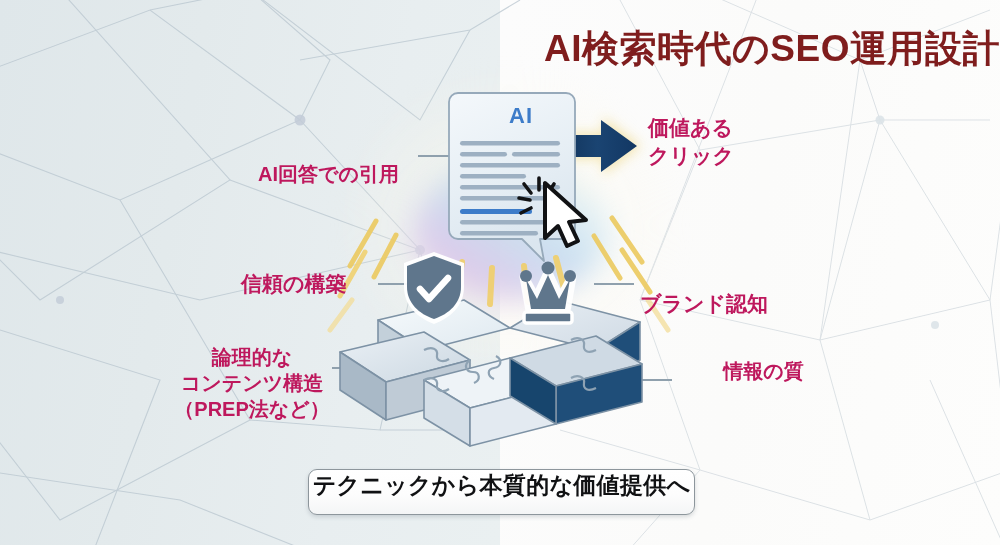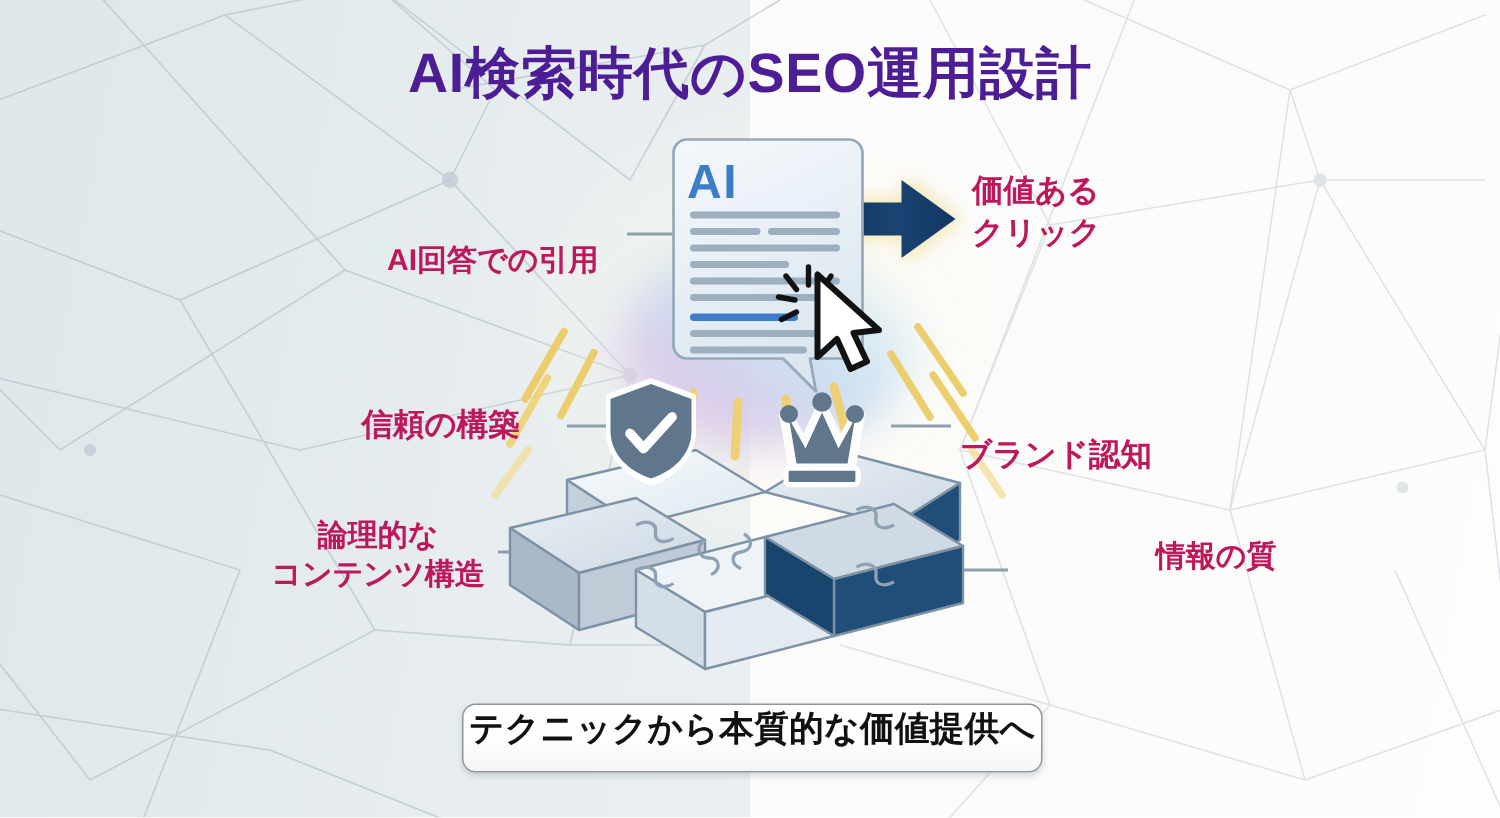--- a/index.html
+++ b/index.html
@@ -19,34 +19,34 @@
   .bg-net{position:absolute;inset:0;}
   .bg-glow-center{position:absolute;left:330px;top:60px;width:360px;height:300px;
     background:radial-gradient(ellipse at 50% 55%,
       rgba(255,240,200,0.55) 0%,
       rgba(255,250,235,0.30) 38%,
       rgba(255,255,255,0) 70%);
     filter:blur(6px);pointer-events:none;}
 
   
   .title{
-    position:absolute;left:0;right:0;top:24px;text-align:center;
-    font-size:37px;font-weight:700;color:#4c1d95;letter-spacing:0.5px;
+    position:absolute;left:0;right:0;top:24px;text-align:right;
+    font-size:37px;font-weight:700;color:#7f1d1d;letter-spacing:0.5px;
     font-family:"Liberation Sans","DejaVu Sans",sans-serif;
     white-space:nowrap;
   }
 
   
   .lbl{position:absolute;font-weight:700;color:#be185d;line-height:1.25;white-space:nowrap;}
   .lbl-ai-citation{left:258px;top:142px;font-size:20px;margin-top:20px;}
   .lbl-value-click{left:648px;top:114px;font-size:21px;line-height:1.32;}
   .lbl-trust{left:241px;top:271px;font-size:21px;}
   .lbl-brand{left:640px;top:271px;font-size:21px;margin-top:20px;}
   .lbl-logical{left:172px;top:344px;font-size:20px;line-height:1.30;text-align:center;width:160px;}
-  .lbl-quality{left:676px;top:358px;font-size:20px;line-height:1.30;text-align:right;width:175px;}
+  .lbl-quality{left:676px;top:358px;font-size:20px;line-height:1.30;text-align:center;width:175px;}
 
   
   .banner{
     position:absolute;left:308px;top:469px;width:385px;height:44px;
     border:1.6px solid #8d969c;border-radius:9px;
     background:linear-gradient(180deg,#ffffff 0%,#fdfdfd 55%,#f4f5f6 100%);
     box-shadow:0 2px 4px rgba(80,95,110,0.22);
     display:flex;justify-content:center;
   }
   .banner span{font-size:23px;font-weight:700;color:#101113;white-space:nowrap;letter-spacing:0.3px;}
@@ -286,26 +286,27 @@
     <div>クリック</div>
   </div>
 
   <div class="lbl lbl-trust">信頼の構築</div>
 
   <div class="lbl lbl-brand">ブランド認知</div>
 
   <div class="lbl lbl-logical">
     <div>論理的な</div>
     <div>コンテンツ構造</div>
+    <div>（PREP法など）</div>
   </div>
 
   <div class="lbl lbl-quality">
     <div>情報の質</div>
   </div>
 
-  <div style="position:absolute;left:458px;top:103px;width:126px;text-align:left;
-              font-size:32px;font-weight:700;color:#3d7cc9;letter-spacing:1px;">AI</div>
+  <div style="position:absolute;left:458px;top:103px;width:126px;text-align:center;
+              font-size:22px;font-weight:700;color:#3d7cc9;letter-spacing:1px;">AI</div>
 
   <div class="banner">
     <span>テクニックから本質的な価値提供へ</span>
   </div>
 
 </div>
 
 </body></html>

